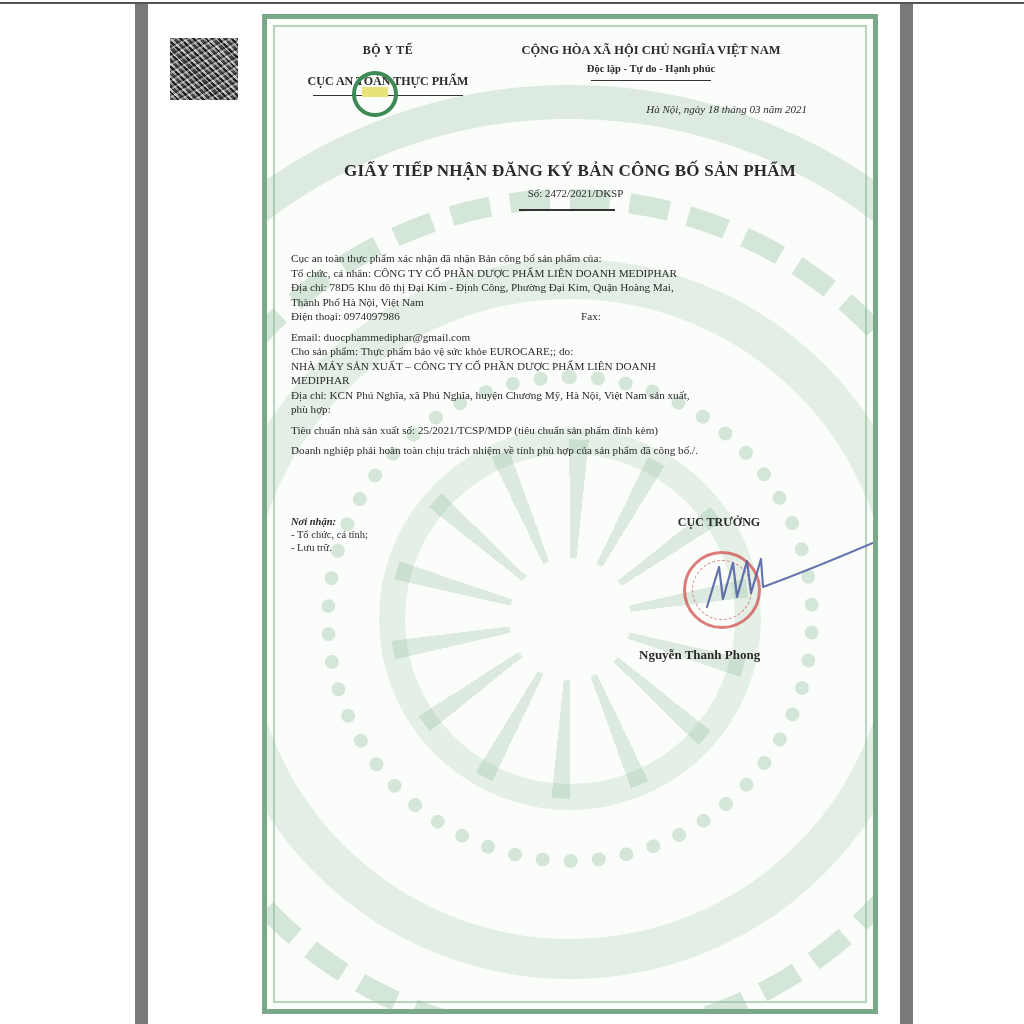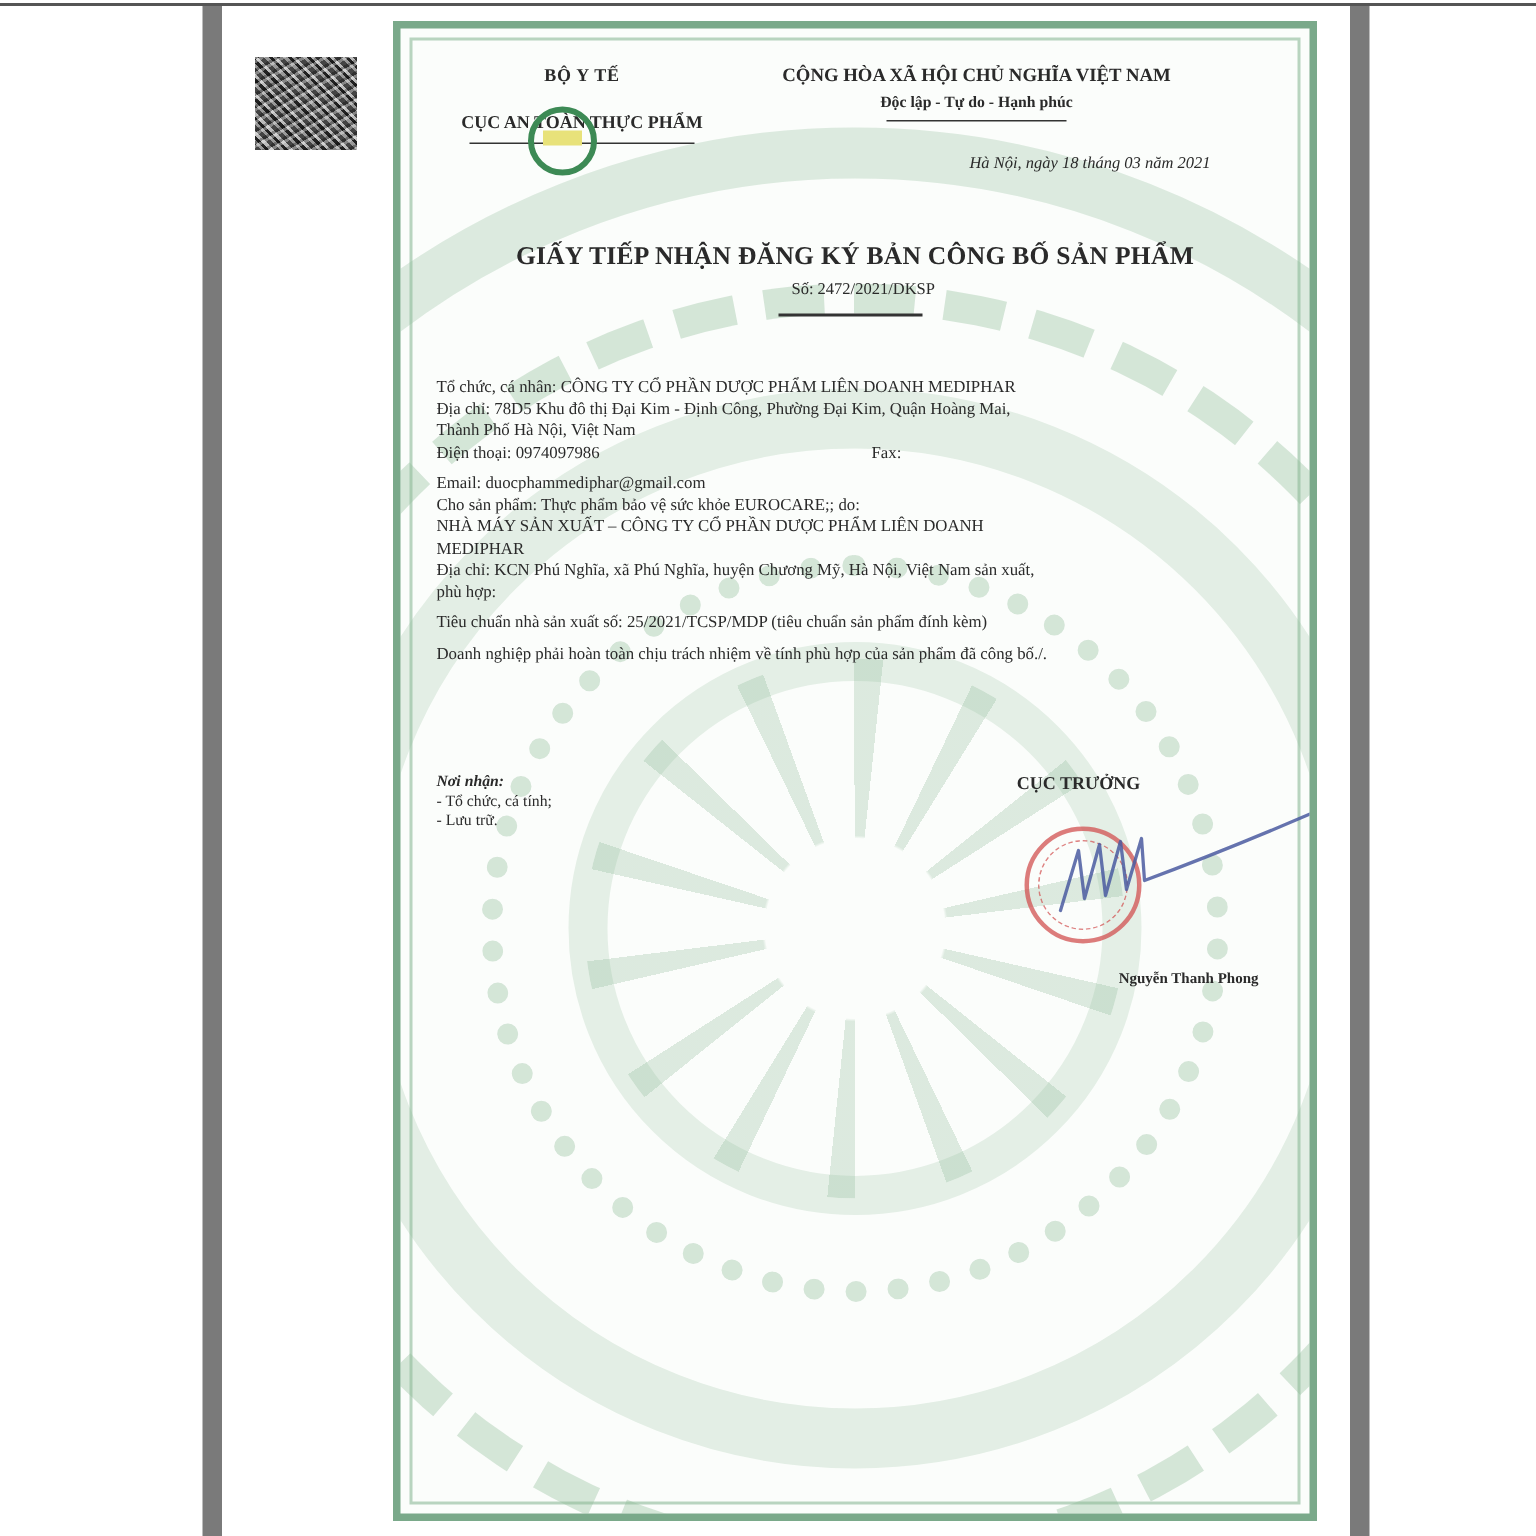--- a/index.html
+++ b/index.html
@@ -47,21 +47,21 @@
   .body { position:absolute; left:24px; top:232px; width:560px; font-size:11.2px; line-height:14.5px; }
   .body .row { white-space:nowrap; }
   .body .gap { height:6px; }
   .fax { position:absolute; left:290px; }
   .recv { position:absolute; left:24px; top:496px; font-size:10.5px; line-height:13px; }
   .recv .lbl { font-weight:bold; font-style:italic; }
   .signer-title { position:absolute; left:372px; top:496px; width:160px; text-align:center; font-weight:bold; font-size:12px; }
   .stamp { position:absolute; left:416px; top:532px; width:78px; height:78px; border:3px solid rgba(210,80,80,0.75); border-radius:50%; box-sizing:border-box; }
   .stamp::before { content:""; position:absolute; inset:6px; border:1px dashed rgba(210,80,80,0.7); border-radius:50%; }
   .sig { position:absolute; left:430px; top:518px; width:190px; height:90px; }
-  .signer-name { position:absolute; left:372px; top:628px; width:200px; text-align:right; font-weight:bold; font-size:10px; }
+  .signer-name { position:absolute; left:372px; top:628px; width:200px; text-align:left; font-weight:bold; font-size:13px; }
 </style>
 </head>
 <body>
 
 <div class="top-line"></div>
 <div class="side-bar left"></div>
 <div class="side-bar right"></div>
 <div class="qr"></div>
 
 <div class="cert">
@@ -89,20 +89,21 @@
       <div class="rule"></div>
     </div>
 
     <div class="date">Hà Nội, ngày 18 tháng 03 năm 2021</div>
 
     <div class="title">GIẤY TIẾP NHẬN ĐĂNG KÝ BẢN CÔNG BỐ SẢN PHẨM</div>
     <div class="number">Số: 2472/2021/DKSP</div>
     <div class="num-rule"></div>
 
     <div class="body">
+      <div class="row">Cục an toàn thực phẩm xác nhận đã nhận Bản công bố sản phẩm của:</div>
       <div class="row">Tổ chức, cá nhân: CÔNG TY CỔ PHẦN DƯỢC PHẨM LIÊN DOANH MEDIPHAR</div>
       <div class="row">Địa chỉ: 78D5 Khu đô thị Đại Kim - Định Công, Phường Đại Kim, Quận Hoàng Mai,</div>
       <div class="row">Thành Phố Hà Nội, Việt Nam</div>
       <div class="row" style="position:relative;">
         <span>Điện thoại: 0974097986</span>
         <span class="fax">Fax:</span>
       </div>
       <div class="gap"></div>
       <div class="row">Email: duocphammediphar@gmail.com</div>
       <div class="row">Cho sản phẩm: Thực phẩm bảo vệ sức khỏe EUROCARE;; do:</div>

